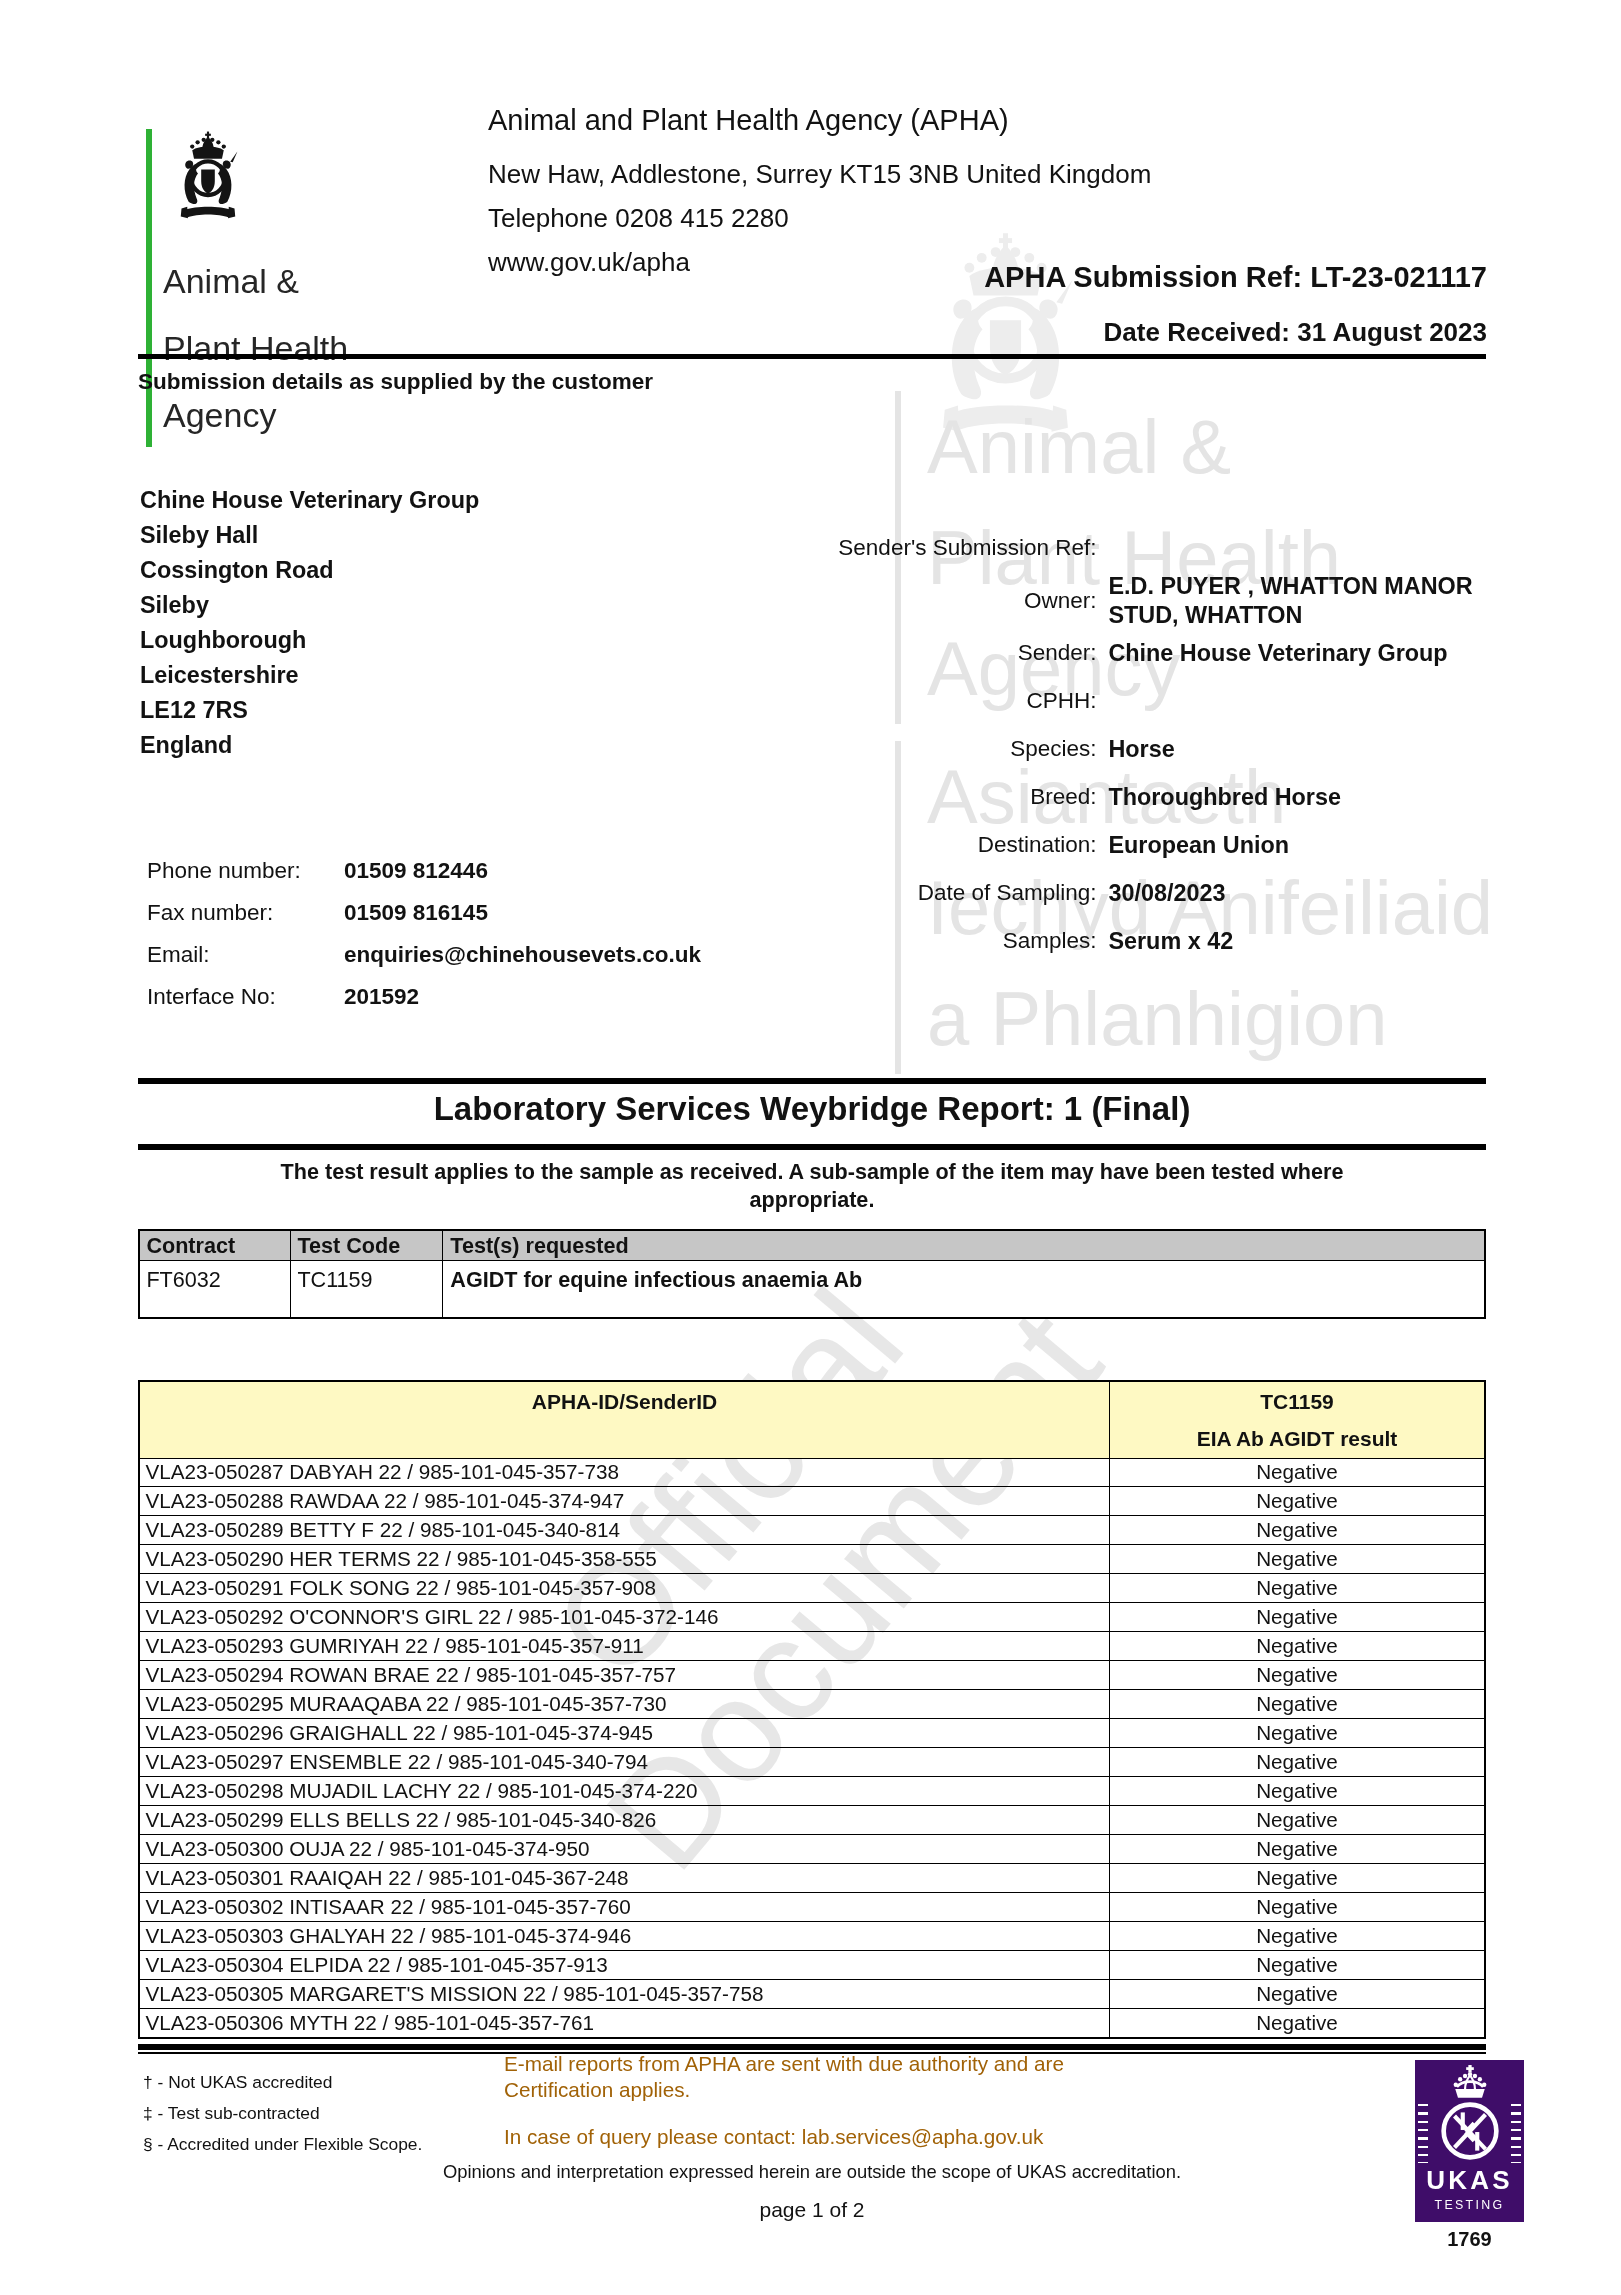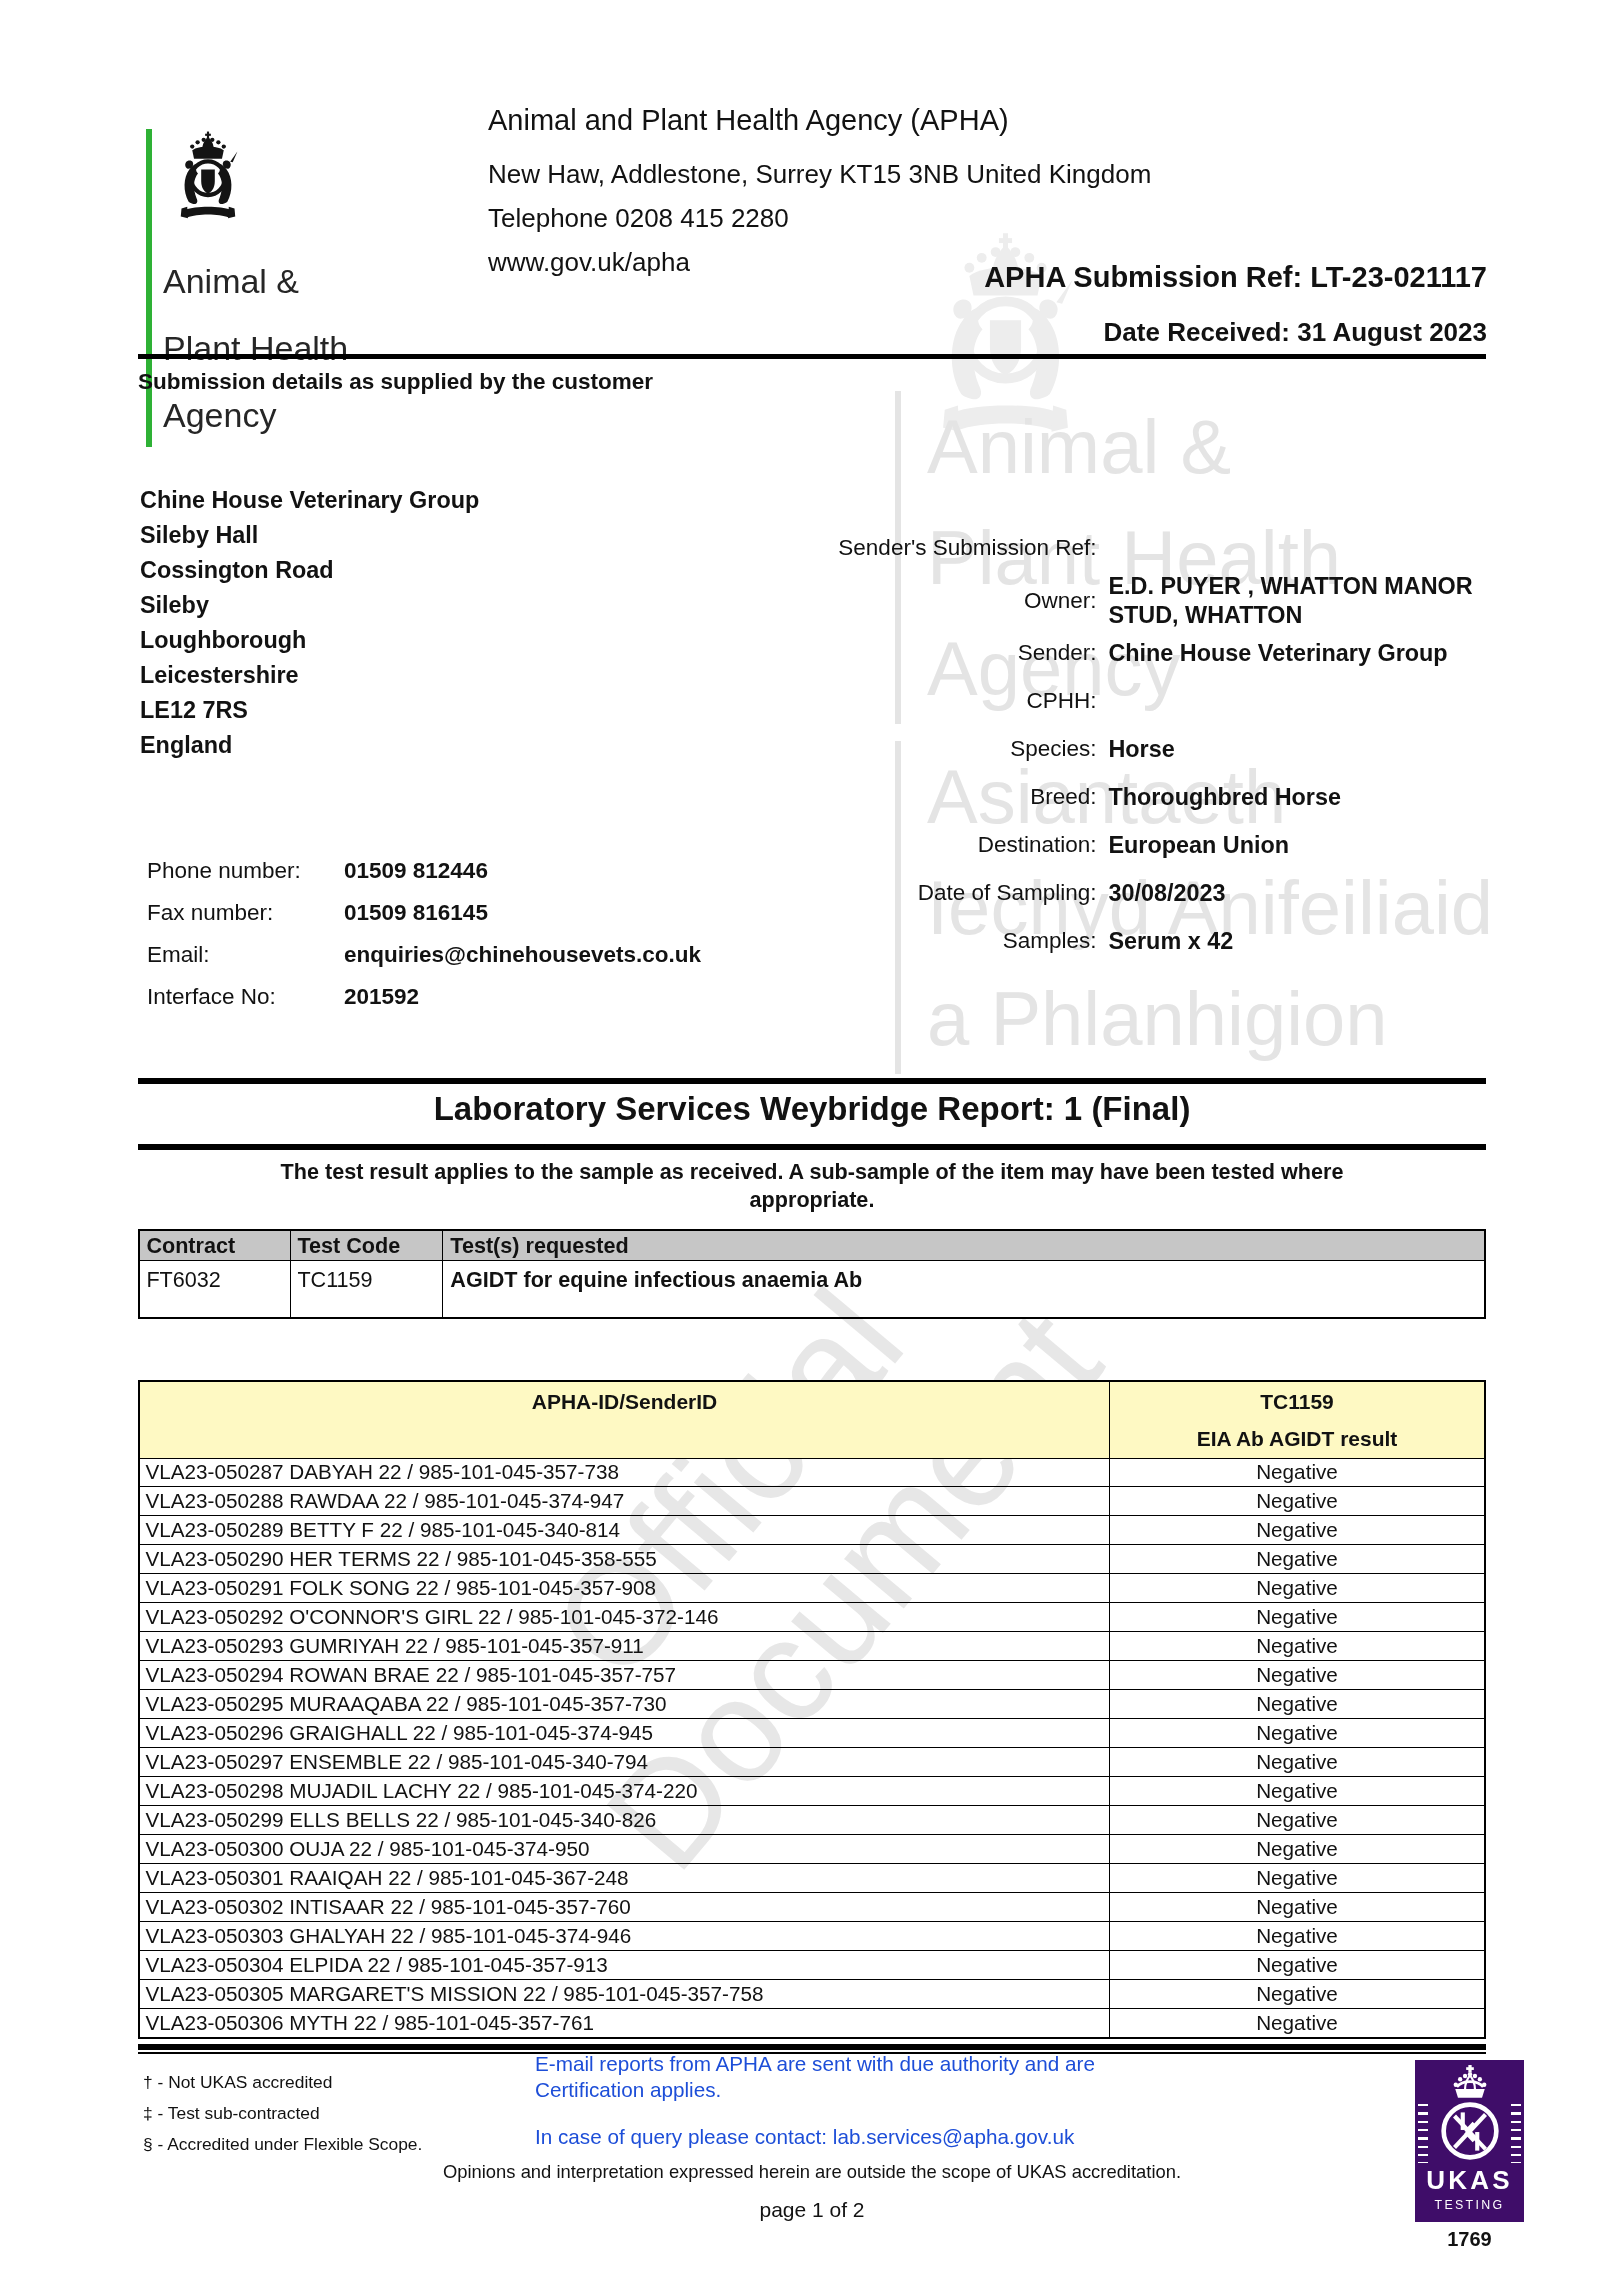--- a/index.html
+++ b/index.html
@@ -55,21 +55,21 @@
   .t2 .hr .l2{margin-top:13px;}
   .t2 .rrow{display:flex;height:27px;font-size:20.7px;}
   .t2 .rrow + .rrow{border-top:1.4px solid #000;height:28px;}
   .t2 .rid{width:970px;border-right:1.4px solid #000;padding-left:5.5px;box-sizing:border-box;display:flex;align-items:center;}
   .t2 .rres{flex:1;display:flex;align-items:center;justify-content:center;}
 
   
   .rule2a{left:138px;top:2044px;width:1348px;height:5.5px;background:#000;}
   .rule2b{left:138px;top:2052px;width:1348px;height:1.8px;background:#000;}
   .footnotes{left:143px;top:2067px;font-size:17.4px;line-height:31px;}
-  .gray-note{left:535px;top:2051px;width:799px;color:#1d4ed8;font-size:20.7px;line-height:26px;}
+  .gray-note{left:504px;top:2051px;width:799px;color:#a16207;font-size:20.7px;line-height:26px;}
   .gray-note .q{margin-top:21px;}
   .opinions{left:138px;top:2161px;width:1348px;text-align:center;font-size:18.4px;}
   .pageno{left:138px;top:2198px;width:1348px;text-align:center;font-size:21px;}
 
   .ukas{left:1415px;top:2060px;width:109px;height:162px;background:#3f0d69;}
   .ukas .crown{position:absolute;left:50%;top:4.6px;transform:translateX(-50%);width:44px;height:34px;}
   .ukas .mark{position:absolute;left:50%;top:40px;transform:translateX(-50%);width:62px;height:62px;}
   .ukas .ticks{position:absolute;top:44px;width:10px;height:59px;
        background:repeating-linear-gradient(to bottom,#fff 0 2.3px,transparent 2.3px 8.3px);}
   .ukas .ticks.tl{left:3.2px;} .ukas .ticks.tr{right:3.2px;}

